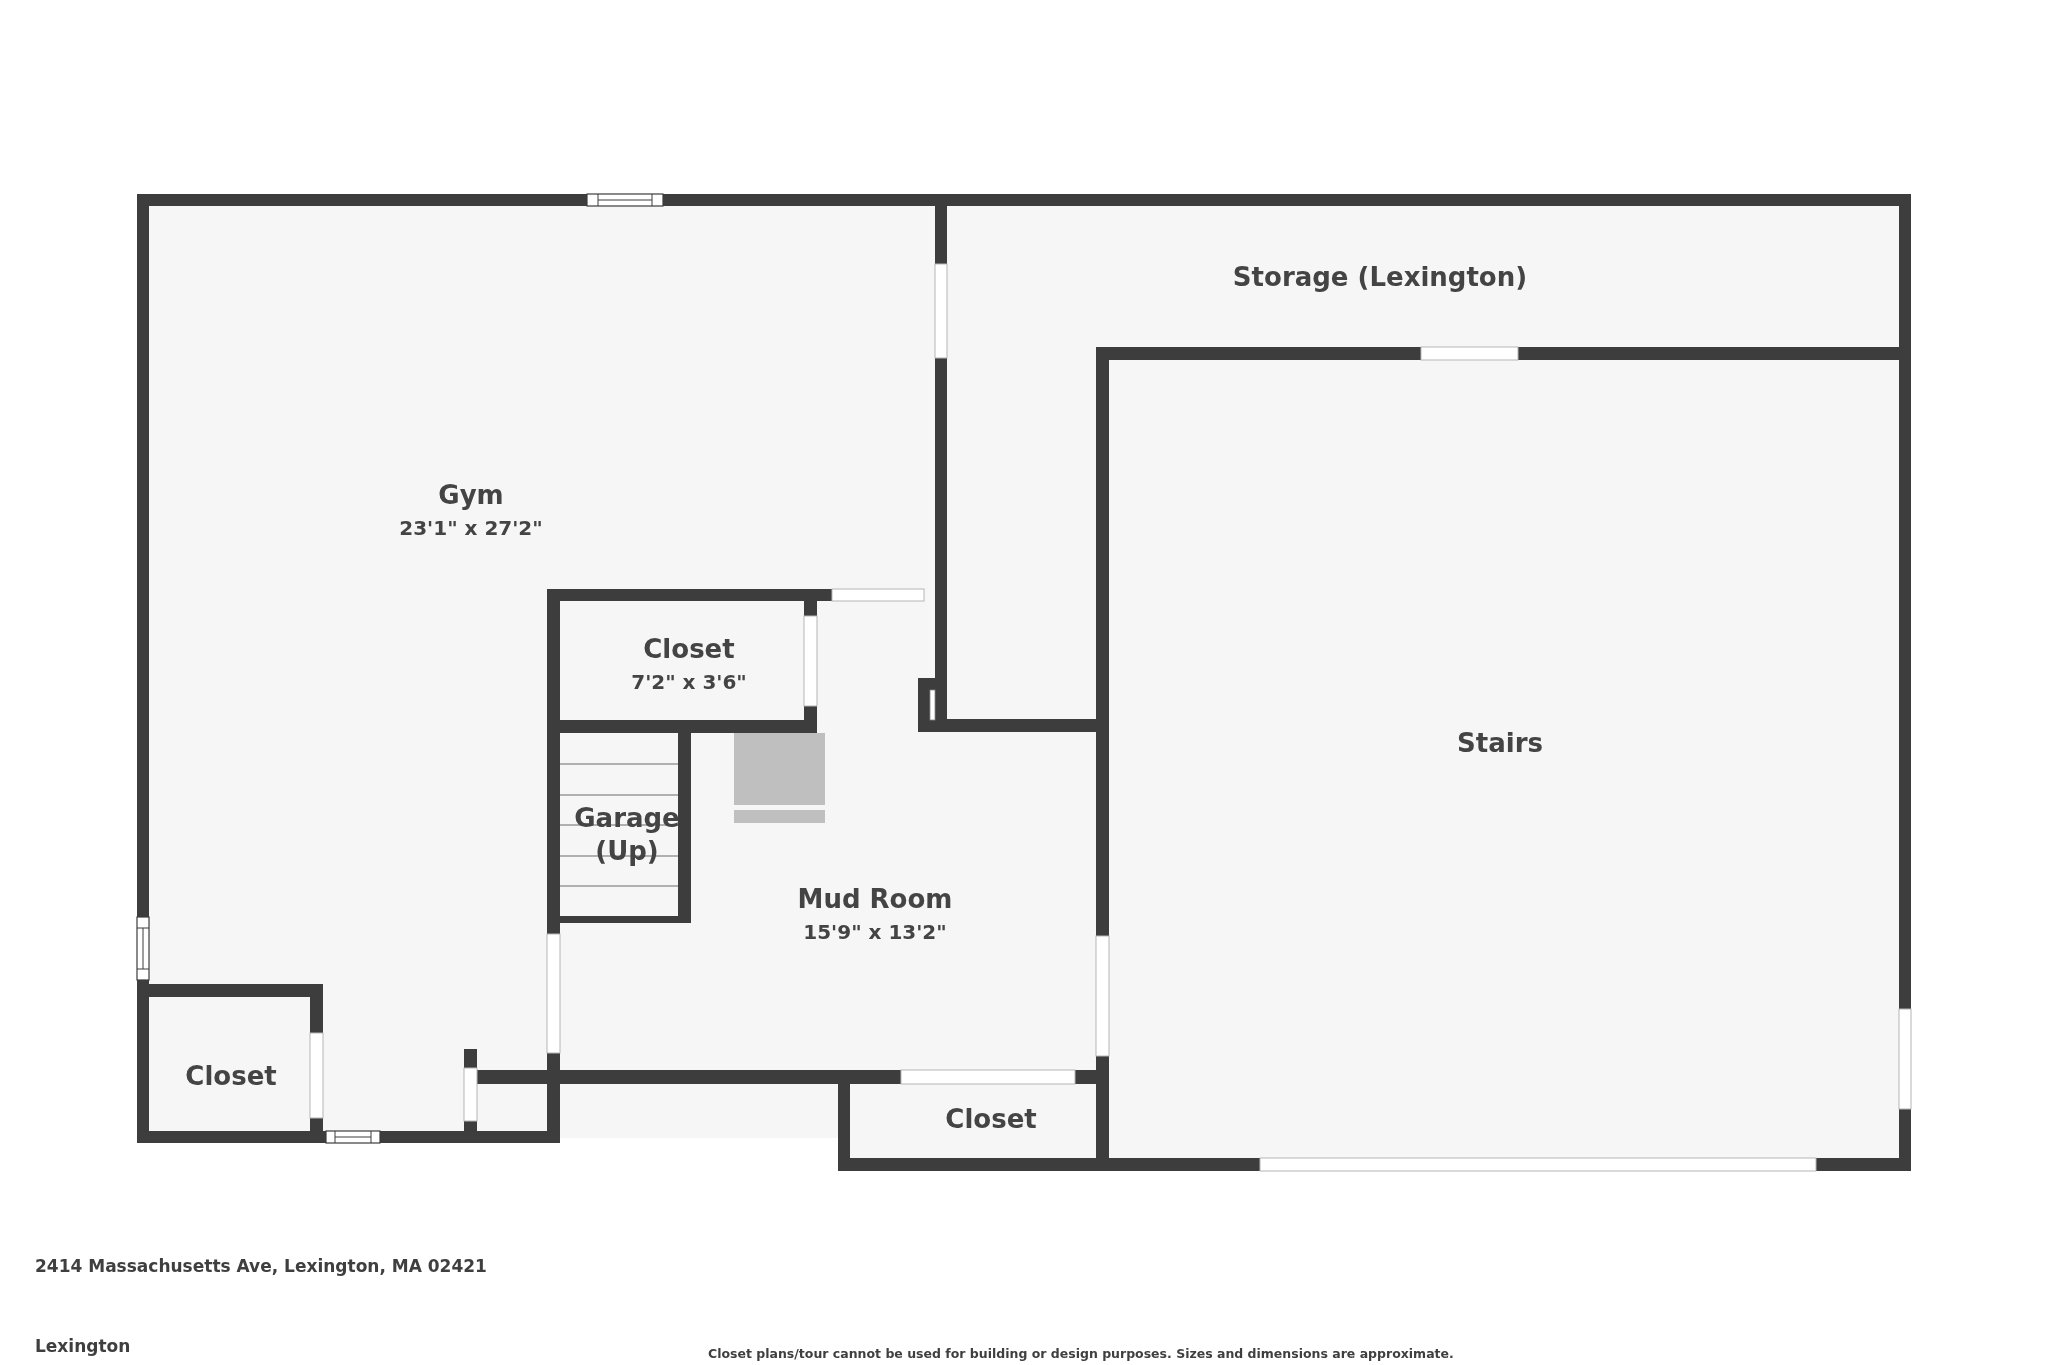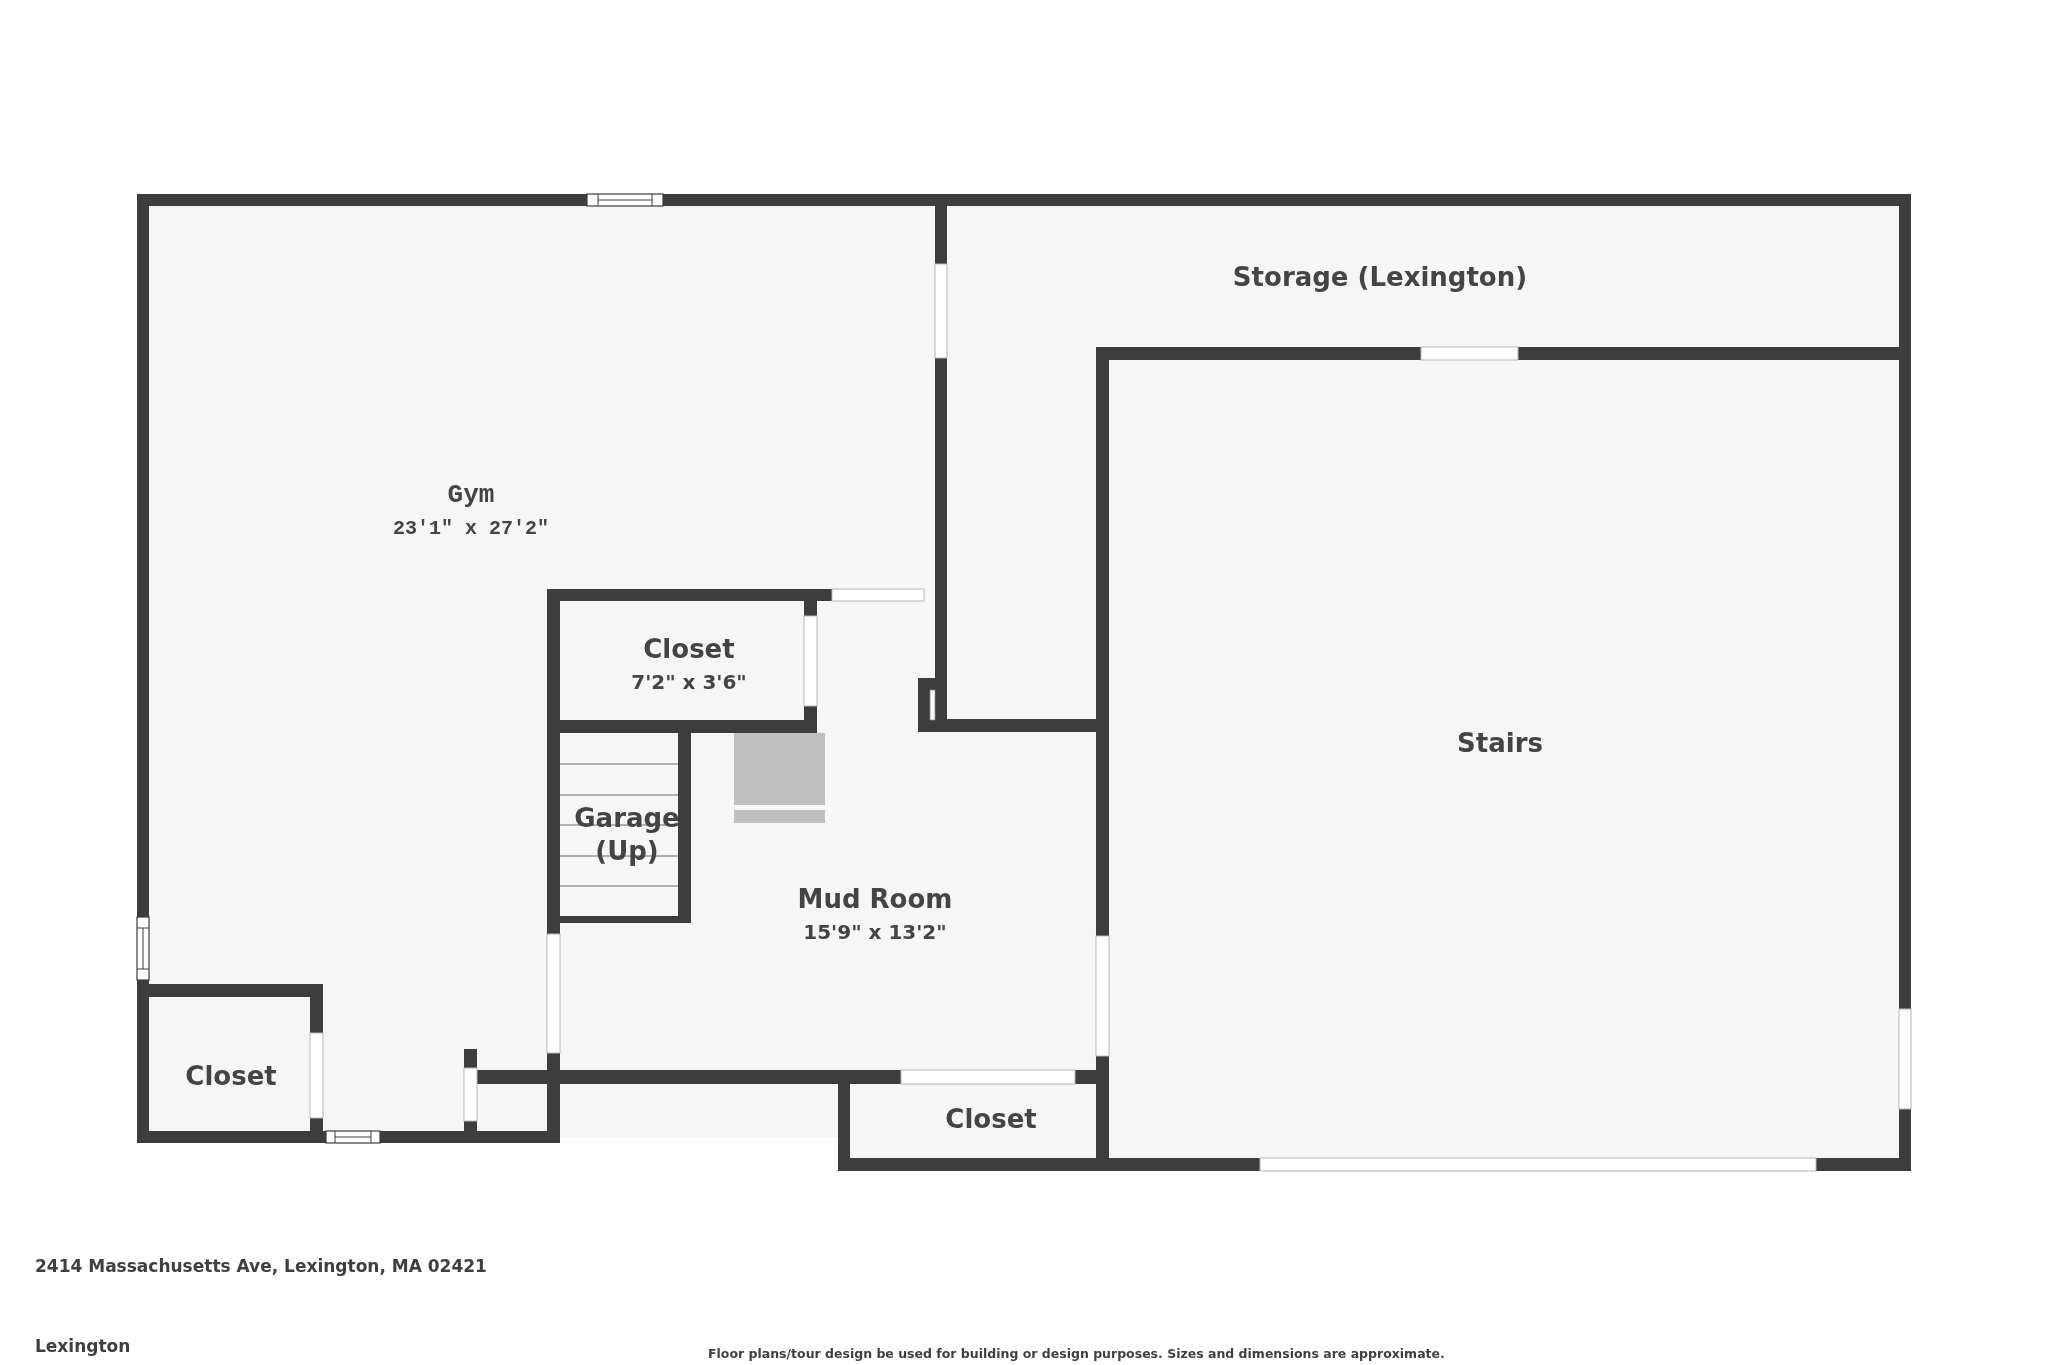--- a/index.html
+++ b/index.html
@@ -112,21 +112,21 @@
     <line class="tread" x1="560" y1="856" x2="678" y2="856"></line>
     <line class="tread" x1="560" y1="886" x2="678" y2="886"></line>
   </g>
 
   <g>
     <rect class="appliance" x="734" y="733" width="91" height="72"></rect>
     <rect class="appliance" x="734" y="810" width="91" height="13"></rect>
   </g>
 </svg>
 
-<div class="room-label" style="left:471px; top:510px;font-family:Liberation Mono, monospace;">
+<div class="room-label" style="left:471px; top:510px;">
   <span class="room-name">Gym</span>
   <span class="room-dim">23'1" x 27'2"</span>
 </div>
 <div class="room-label" style="left:1380px; top:277px;">
   <span class="room-name">Storage (Lexington)</span>
 </div>
 <div class="room-label" style="left:1500px; top:743px;">
   <span class="room-name">Stairs</span>
 </div>
 <div class="room-label" style="left:689px; top:664px;">
@@ -143,13 +143,13 @@
 </div>
 <div class="room-label" style="left:231px; top:1076px;">
   <span class="room-name">Closet</span>
 </div>
 <div class="room-label" style="left:991px; top:1119px;">
   <span class="room-name">Closet</span>
 </div>
 
 <div class="footer-text addr">2414 Massachusetts Ave, Lexington, MA 02421</div>
 <div class="footer-text level">Lexington</div>
-<div class="footer-text disclaimer">Floor plans/tour design be used for building or design purposes. Sizes and dimensions are approximate.</div>
+<div class="footer-text disclaimer">Closet plans/tour cannot be used for building or design purposes. Sizes and dimensions are approximate.</div>
 
 </body></html>

